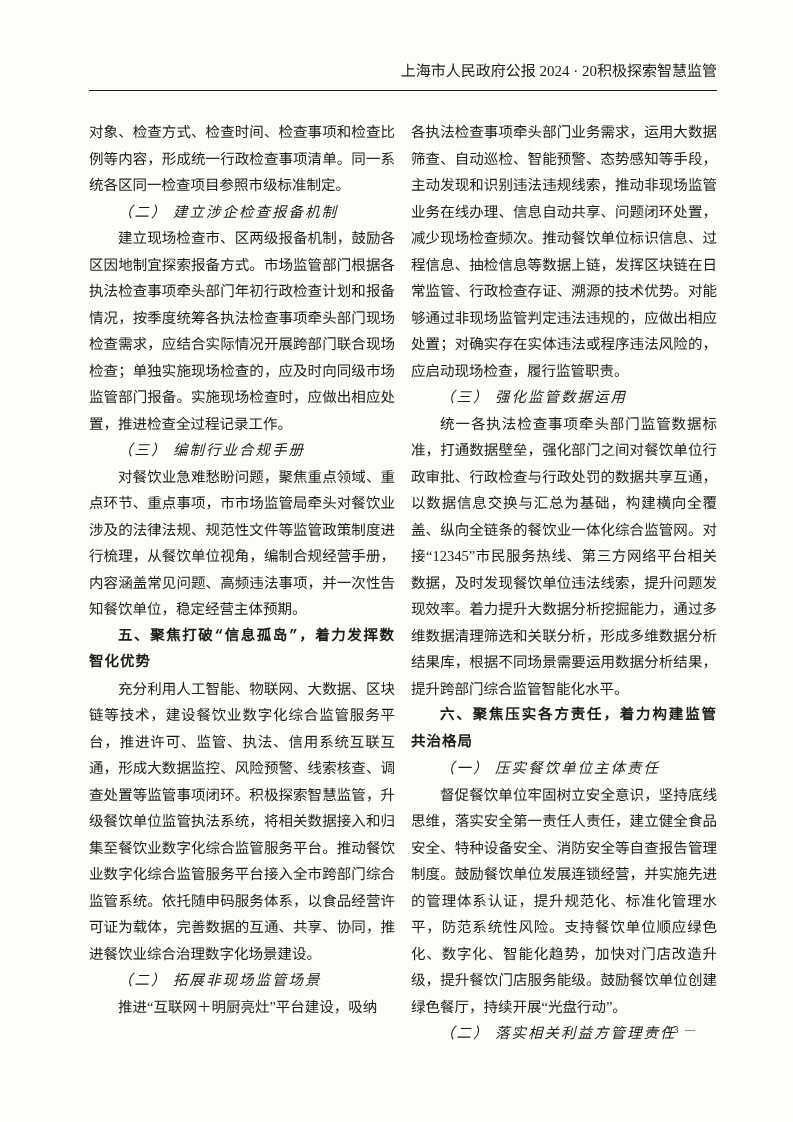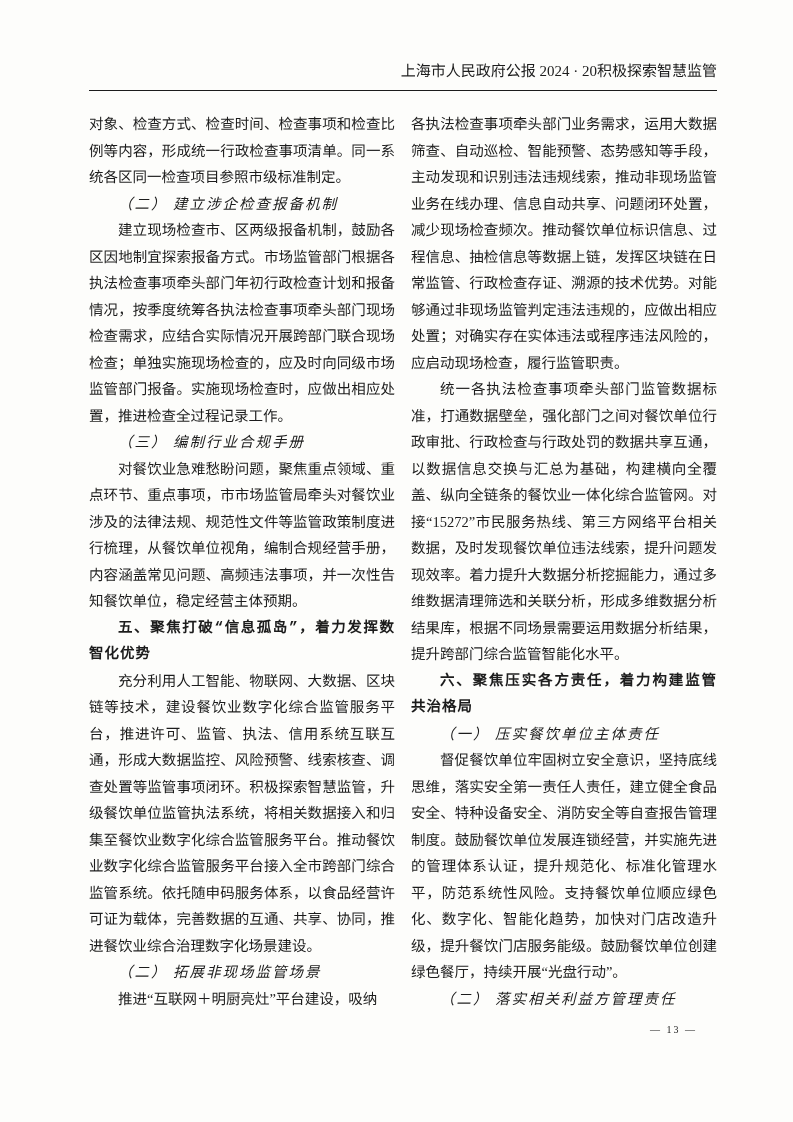--- a/index.html
+++ b/index.html
@@ -31,21 +31,21 @@
     padding-bottom: 8px;
   }
   .header-rule {
     border: none;
     border-top: 1.8px solid #1c1c1c;
     margin: 0 0 0 0;
   }
   .columns {
     display: flex;
     gap: 16px;
-    margin-top: 20px;
+    margin-top: 28px;
     height: 938px;
     overflow: hidden;
   }
   .column {
     width: 306px;
     font-size: 14.5px;
     line-height: 26.5px;
     text-align: justify;
     text-justify: inter-ideograph;
     overflow: hidden;
@@ -100,21 +100,22 @@
         <p class="sub-kai">（三） 编制行业合规手册</p>
         <p class="para">对餐饮业急难愁盼问题，聚焦重点领域、重点环节、重点事项，市市场监管局牵头对餐饮业涉及的法律法规、规范性文件等监管政策制度进行梳理，从餐饮单位视角，编制合规经营手册，内容涵盖常见问题、高频违法事项，并一次性告知餐饮单位，稳定经营主体预期。</p>
         <p class="head-bold">五、聚焦打破“信息孤岛”，着力发挥数智化优势</p>
         <p class="para">充分利用人工智能、物联网、大数据、区块链等技术，建设餐饮业数字化综合监管服务平台，推进许可、监管、执法、信用系统互联互通，形成大数据监控、风险预警、线索核查、调查处置等监管事项闭环。积极探索智慧监管，升级餐饮单位监管执法系统，将相关数据接入和归集至餐饮业数字化综合监管服务平台。推动餐饮业数字化综合监管服务平台接入全市跨部门综合监管系统。依托随申码服务体系，以食品经营许可证为载体，完善数据的互通、共享、协同，推进餐饮业综合治理数字化场景建设。</p>
         <p class="sub-kai">（二） 拓展非现场监管场景</p>
         <p class="para">推进“互联网＋明厨亮灶”平台建设，吸纳</p>
       </section>
 
       <section class="column">
         <p class="para-cont">各执法检查事项牵头部门业务需求，运用大数据筛查、自动巡检、智能预警、态势感知等手段，主动发现和识别违法违规线索，推动非现场监管业务在线办理、信息自动共享、问题闭环处置，减少现场检查频次。推动餐饮单位标识信息、过程信息、抽检信息等数据上链，发挥区块链在日常监管、行政检查存证、溯源的技术优势。对能够通过非现场监管判定违法违规的，应做出相应处置；对确实存在实体违法或程序违法风险的，应启动现场检查，履行监管职责。</p>
-        <p class="para">统一各执法检查事项牵头部门监管数据标准，打通数据壁垒，强化部门之间对餐饮单位行政审批、行政检查与行政处罚的数据共享互通，以数据信息交换与汇总为基础，构建横向全覆盖、纵向全链条的餐饮业一体化综合监管网。对接“15272”市民服务热线、第三方网络平台相关数据，及时发现餐饮单位违法线索，提升问题发现效率。着力提升大数据分析挖掘能力，通过多维数据清理筛选和关联分析，形成多维数据分析结果库，根据不同场景需要运用数据分析结果，提升跨部门综合监管智能化水平。</p>
+        <p class="sub-kai">（三） 强化监管数据运用</p>
+        <p class="para">统一各执法检查事项牵头部门监管数据标准，打通数据壁垒，强化部门之间对餐饮单位行政审批、行政检查与行政处罚的数据共享互通，以数据信息交换与汇总为基础，构建横向全覆盖、纵向全链条的餐饮业一体化综合监管网。对接“12345”市民服务热线、第三方网络平台相关数据，及时发现餐饮单位违法线索，提升问题发现效率。着力提升大数据分析挖掘能力，通过多维数据清理筛选和关联分析，形成多维数据分析结果库，根据不同场景需要运用数据分析结果，提升跨部门综合监管智能化水平。</p>
         <p class="head-bold">六、聚焦压实各方责任，着力构建监管共治格局</p>
         <p class="sub-kai">（一） 压实餐饮单位主体责任</p>
         <p class="para">督促餐饮单位牢固树立安全意识，坚持底线思维，落实安全第一责任人责任，建立健全食品安全、特种设备安全、消防安全等自查报告管理制度。鼓励餐饮单位发展连锁经营，并实施先进的管理体系认证，提升规范化、标准化管理水平，防范系统性风险。支持餐饮单位顺应绿色化、数字化、智能化趋势，加快对门店改造升级，提升餐饮门店服务能级。鼓励餐饮单位创建绿色餐厅，持续开展“光盘行动”。</p>
         <p class="sub-kai">（二） 落实相关利益方管理责任</p>
       </section>
 
     </div>
   </div>
 
   <div class="page-footer">— 13 —</div>

